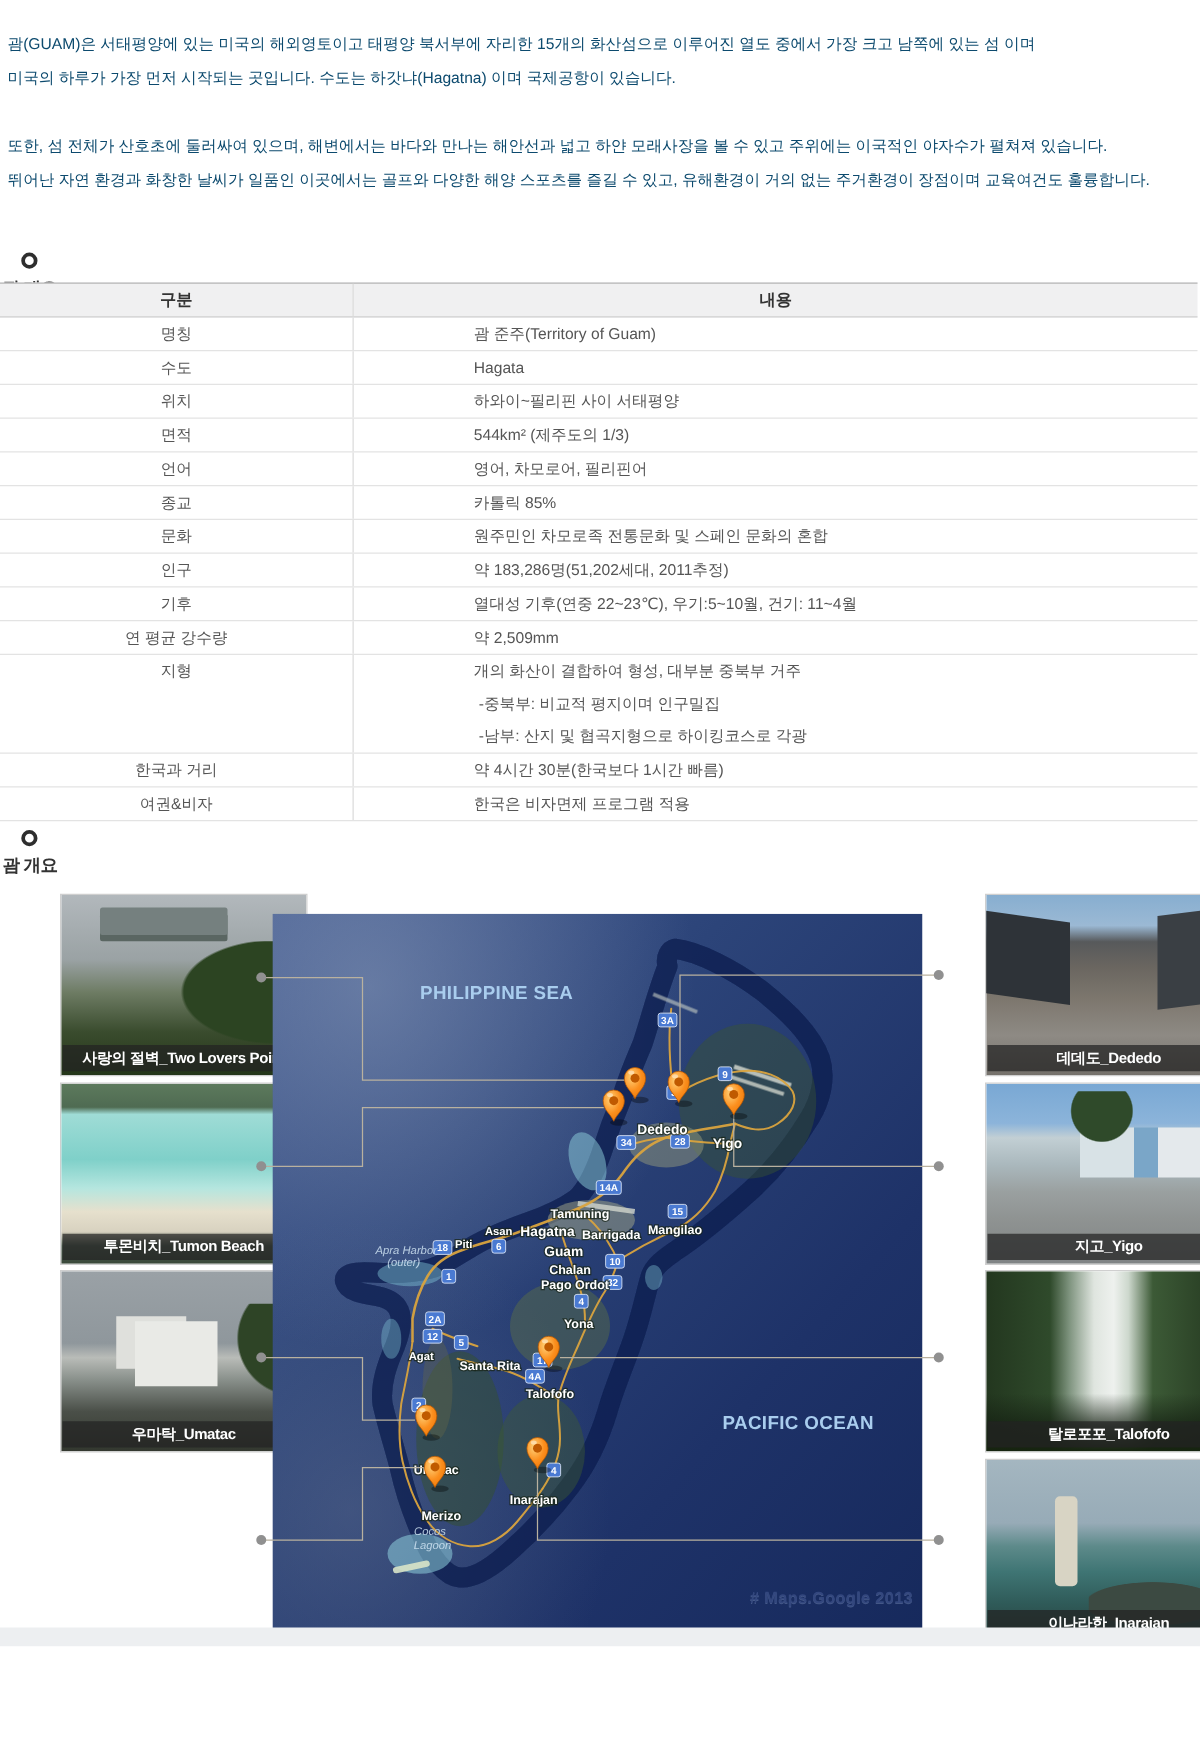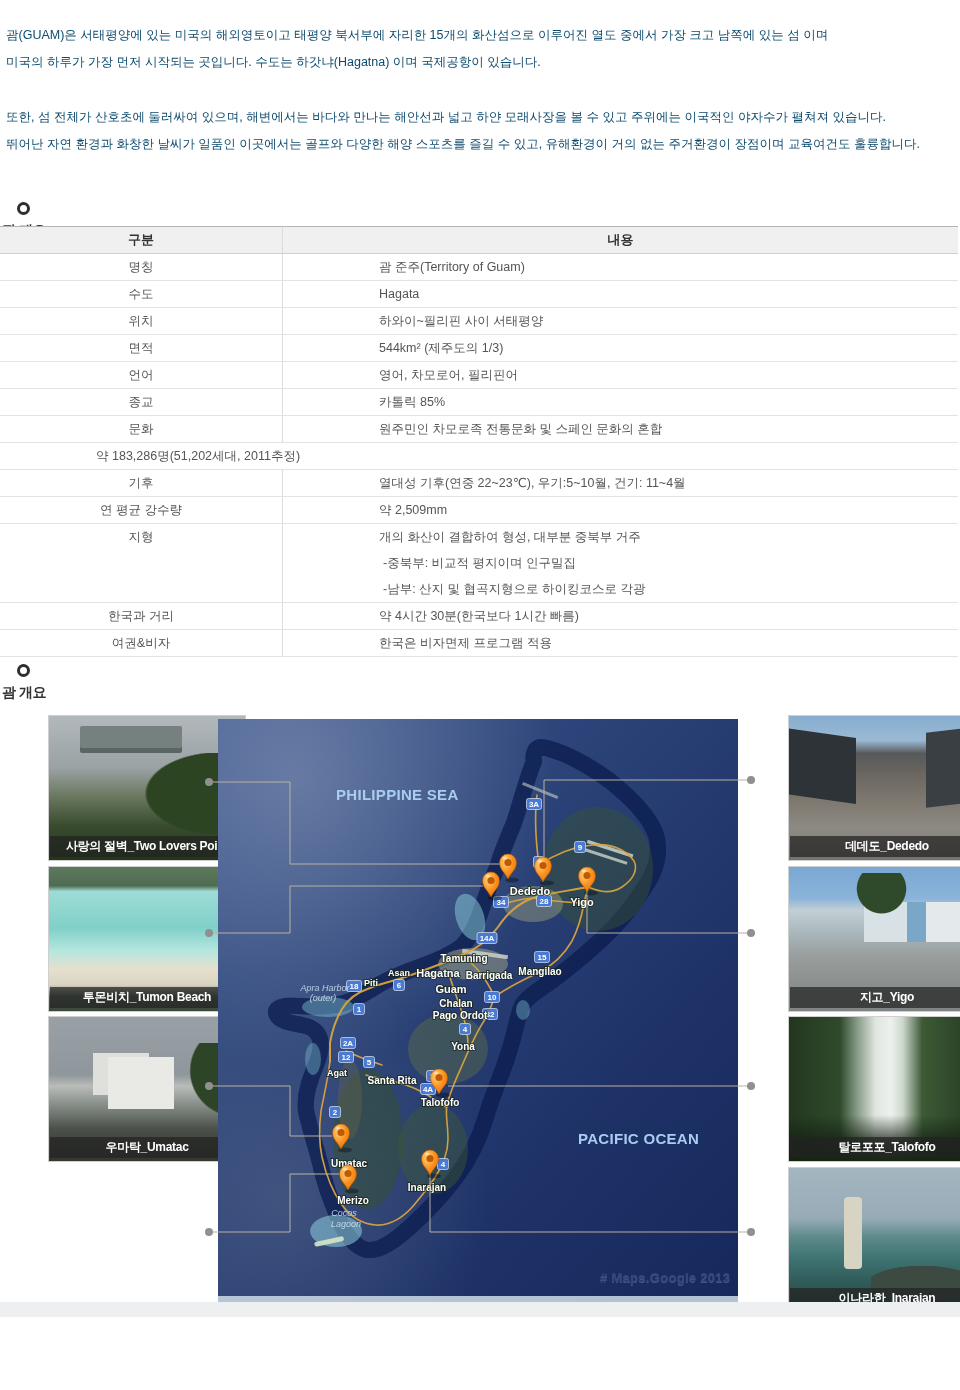--- a/index.html
+++ b/index.html
@@ -45,21 +45,21 @@
   .ph-dededo .ly::after{content:"";position:absolute;right:-2%;top:9%;width:32%;height:52%;background:#3a3f44;transform:skewY(-7deg);}
   .ph-yigo .ly{background:linear-gradient(180deg,#79a8d4 0%,#8cb4da 22%,#c2cfd4 30%,#aab8bd 45%,#9aa0a0 60%,#8f9392 75%,#7f8384 100%);}
   .ph-yigo .ly::before{content:"";position:absolute;right:4%;top:24%;width:58%;height:28%;background:linear-gradient(90deg,#d8e2e6 0 38%,#7aa6c8 38% 55%,#e4e9ec 55% 100%);}
   .ph-yigo .ly::after{content:"";position:absolute;left:34%;top:4%;width:26%;height:44%;background:radial-gradient(circle at 50% 25%,#2f4a2a 0 45%,transparent 47%);}
   .ph-talofofo .ly{background:linear-gradient(90deg,#23371f 0%,#2f4a2b 26%,#7f947f 34%,#dfe5df 44%,#eef1ee 52%,#cdd8cd 58%,#3c5a36 68%,#22351e 100%);}
   .ph-talofofo .ly::after{content:"";position:absolute;inset:0;background:linear-gradient(180deg,transparent 0 68%,rgba(20,32,18,.75) 86%,#16240f 100%);}
   .ph-inarajan .ly{background:linear-gradient(180deg,#a4b6c0 0%,#97abb7 35%,#5d8a8a 48%,#3f7574 62%,#2f5a58 80%,#26413d 100%);}
   .ph-inarajan .ly::before{content:"";position:absolute;left:28%;top:20%;width:9%;height:50%;background:#d8d4c4;border-radius:4px;}
   .ph-inarajan .ly::after{content:"";position:absolute;right:0;bottom:6%;width:58%;height:28%;background:radial-gradient(ellipse at 45% 50%,#3c4a42 0 60%,transparent 62%);}
 
-  .map-box{position:absolute;left:218px;top:4px;width:520px;height:583px;}
+  .map-box{position:absolute;left:218px;top:16px;width:520px;height:583px;}
   .map-box svg{display:block;}
   .sea-label{position:absolute;font-size:15px;font-weight:bold;color:#a9cdee;letter-spacing:.3px;white-space:nowrap;}
   .watermark{position:absolute;left:600px;top:1270px;width:132px;text-align:left;font-size:13px;font-weight:bold;color:#33477e;text-shadow:0 1px 0 rgba(150,168,208,.35);}
   .overlay{position:absolute;left:0;top:0;pointer-events:none;}
 
   
   .town{fill:#fff;font-weight:bold;paint-order:stroke;stroke:rgba(25,38,25,.75);stroke-width:2px;}
   .town-water{fill:#cfe3f2;font-style:italic;opacity:.85;}
   .shield{fill:#4a7ad2;stroke:#dce6f6;stroke-width:.7;}
   .shield-t{fill:#fff;font-size:8px;font-weight:bold;}
@@ -111,20 +111,21 @@
       </div>
     <div class="t-row">
         <div class="c-label">종교</div>
         <div class="c-value">카톨릭 85%</div>
       </div>
     <div class="t-row">
         <div class="c-label">문화</div>
         <div class="c-value">원주민인 차모로족 전통문화 및 스페인 문화의 혼합</div>
       </div>
     <div class="t-row">
+        <div class="c-label">인구</div>
         <div class="c-value">약 183,286명(51,202세대, 2011추정)</div>
       </div>
     <div class="t-row">
         <div class="c-label">기후</div>
         <div class="c-value">열대성 기후(연중 22~23℃), 우기:5~10월, 건기: 11~4월</div>
       </div>
     <div class="t-row">
         <div class="c-label">연 평균 강수량</div>
         <div class="c-value">약 2,509mm</div>
       </div>

